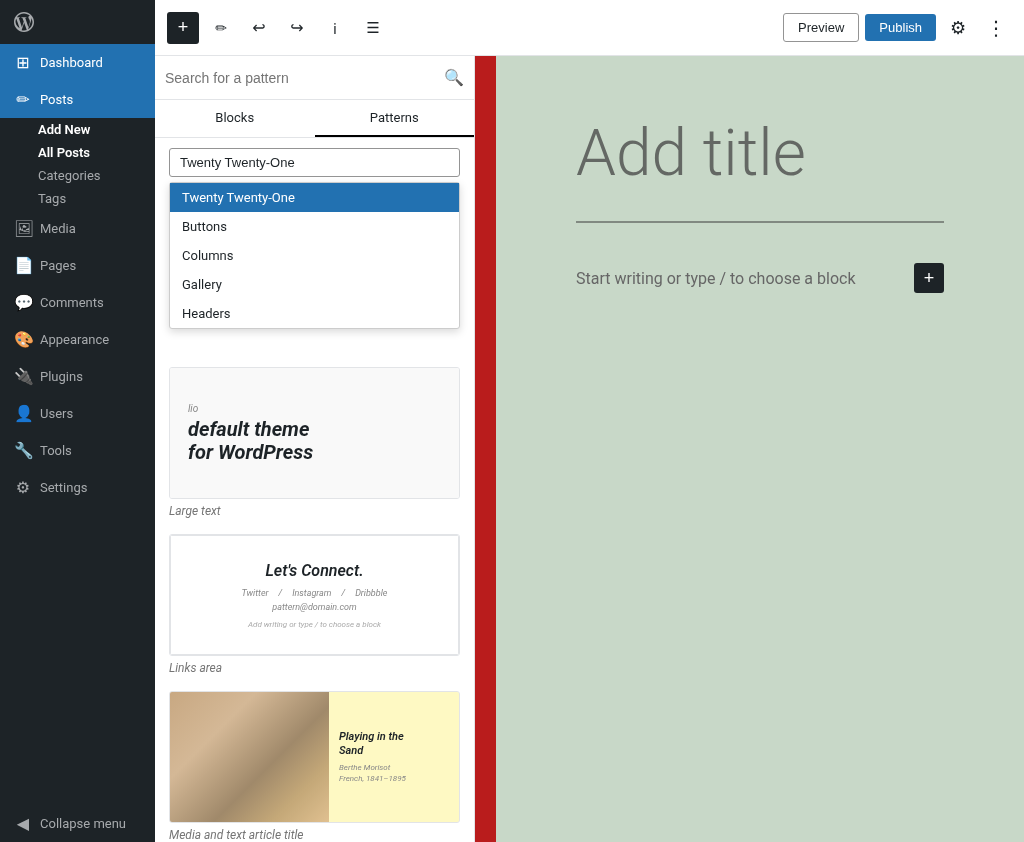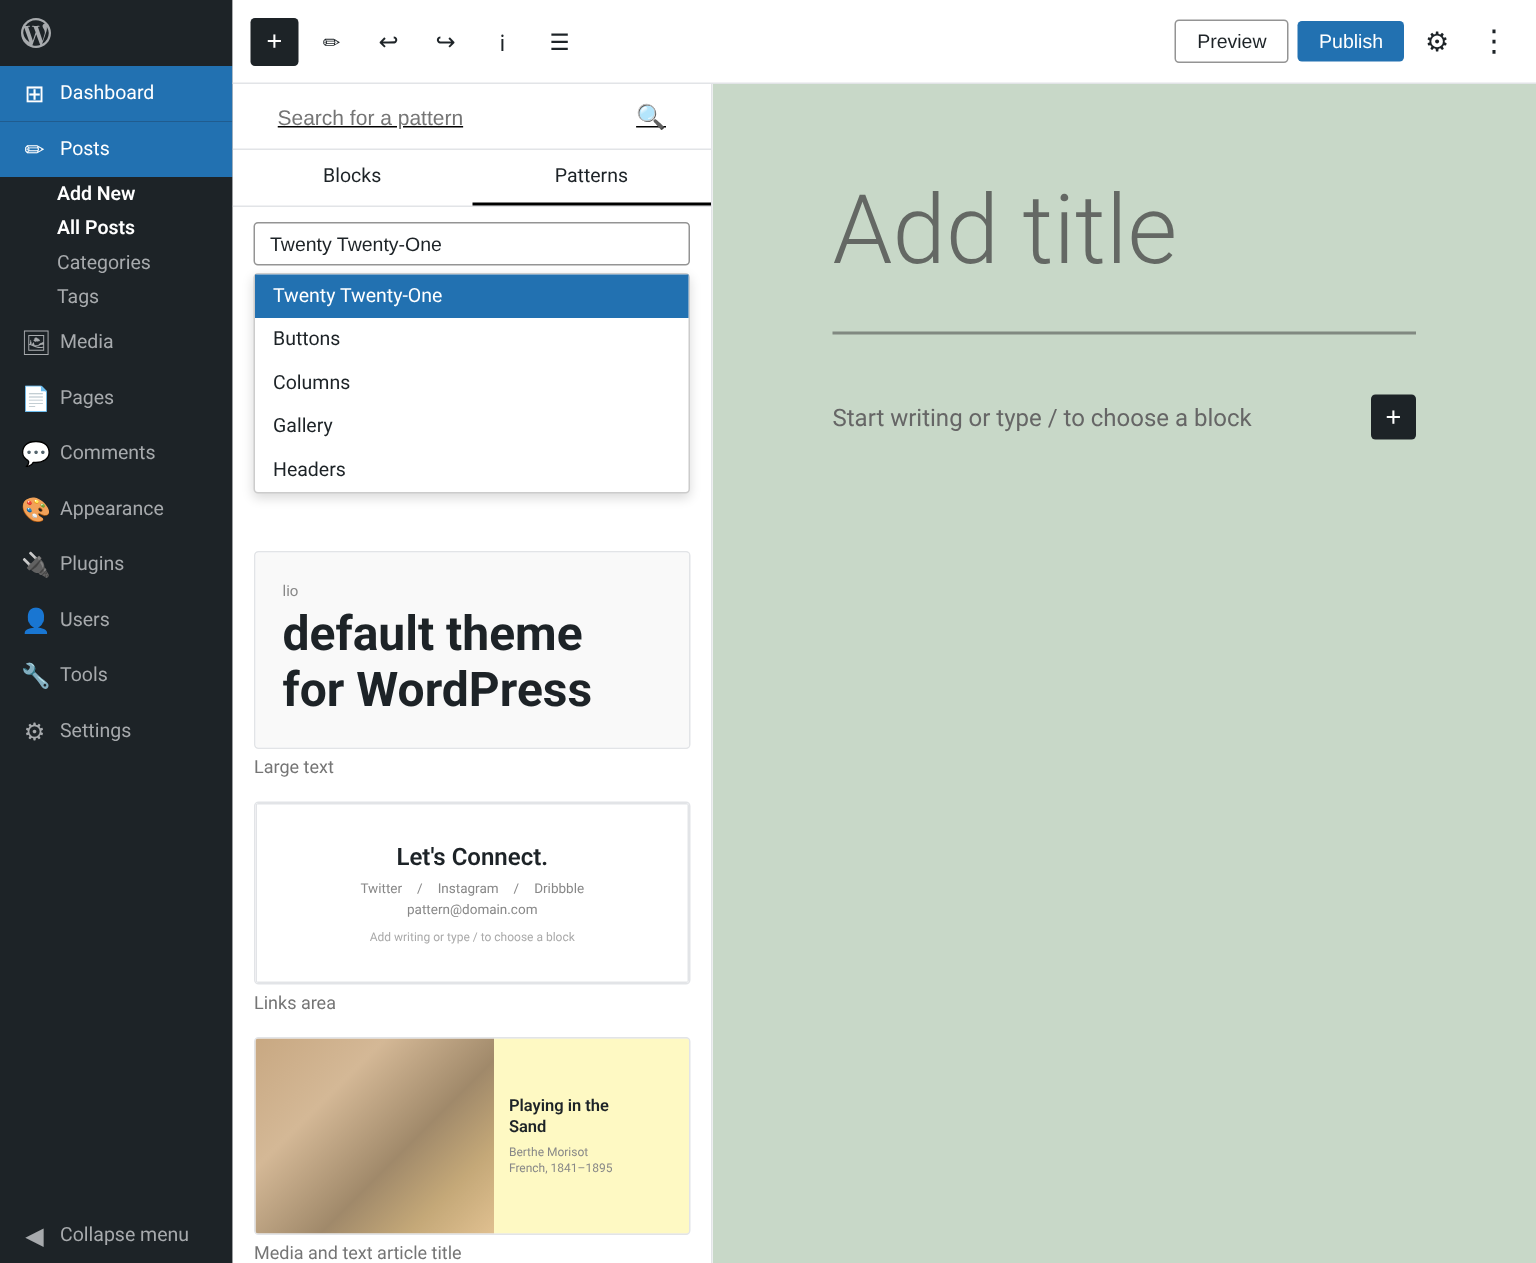--- a/index.html
+++ b/index.html
@@ -134,26 +134,25 @@
       display: flex;
       flex-direction: column;
       flex-shrink: 0;
       background: #fff;
       position: relative;
       overflow: hidden;
     }
 
     
     .panel-search {
-      padding: 12px 30px;
+      padding: 12px 10px;
       border-bottom: 1px solid #e2e4e7;
       display: flex;
       align-items: center;
       gap: 8px;
-      text-decoration: underline;
     }
     .panel-search input {
       flex: 1;
       border: none;
       outline: none;
       font-size: 14px;
       color: #1d2327;
       background: transparent;
     }
     .panel-search-icon { color: #757575; font-size: 16px; }
@@ -212,20 +211,21 @@
       cursor: pointer;
       color: #1d2327;
     }
     .dropdown-item.selected { background: #2271b1; color: #fff; }
 
     
     .pattern-list {
       flex: 1;
       overflow-y: auto;
       padding: 0 14px 14px;
+      font-style: italic;
     }
     .pattern-item {
       margin-bottom: 16px;
     }
     .pattern-thumbnail {
       width: 100%;
       border-radius: 3px;
       overflow: hidden;
       border: 1px solid #e2e4e7;
       background: #f0f0f0;
@@ -246,21 +246,21 @@
       align-items: flex-start;
       justify-content: center;
       padding: 16px 18px;
     }
     .pt-large-text-sub {
       font-size: 10px;
       color: #888;
       margin-bottom: 4px;
     }
     .pt-large-text-main {
-      font-size: 32px;
+      font-size: 20px;
       font-weight: 700;
       color: #1d2327;
       line-height: 1.15;
     }
 
     
     .pt-links {
       height: 120px;
       background: #fff;
       display: flex;
@@ -321,24 +321,25 @@
     }
     .pt-media-text-sub {
       font-size: 8px;
       color: #888;
       line-height: 1.4;
     }
 
     
     .editor-area {
       flex: 1;
-      background: #3b82f6;
+      background: #b91c1c;
       display: flex;
       flex-direction: column;
       overflow: hidden;
+      padding-left: 21px;
     }
     .editor-content {
       flex: 1;
       background: #c8d8c8;
       padding: 60px 80px;
       display: flex;
       flex-direction: column;
     }
     .editor-title {
       font-size: 64px;

